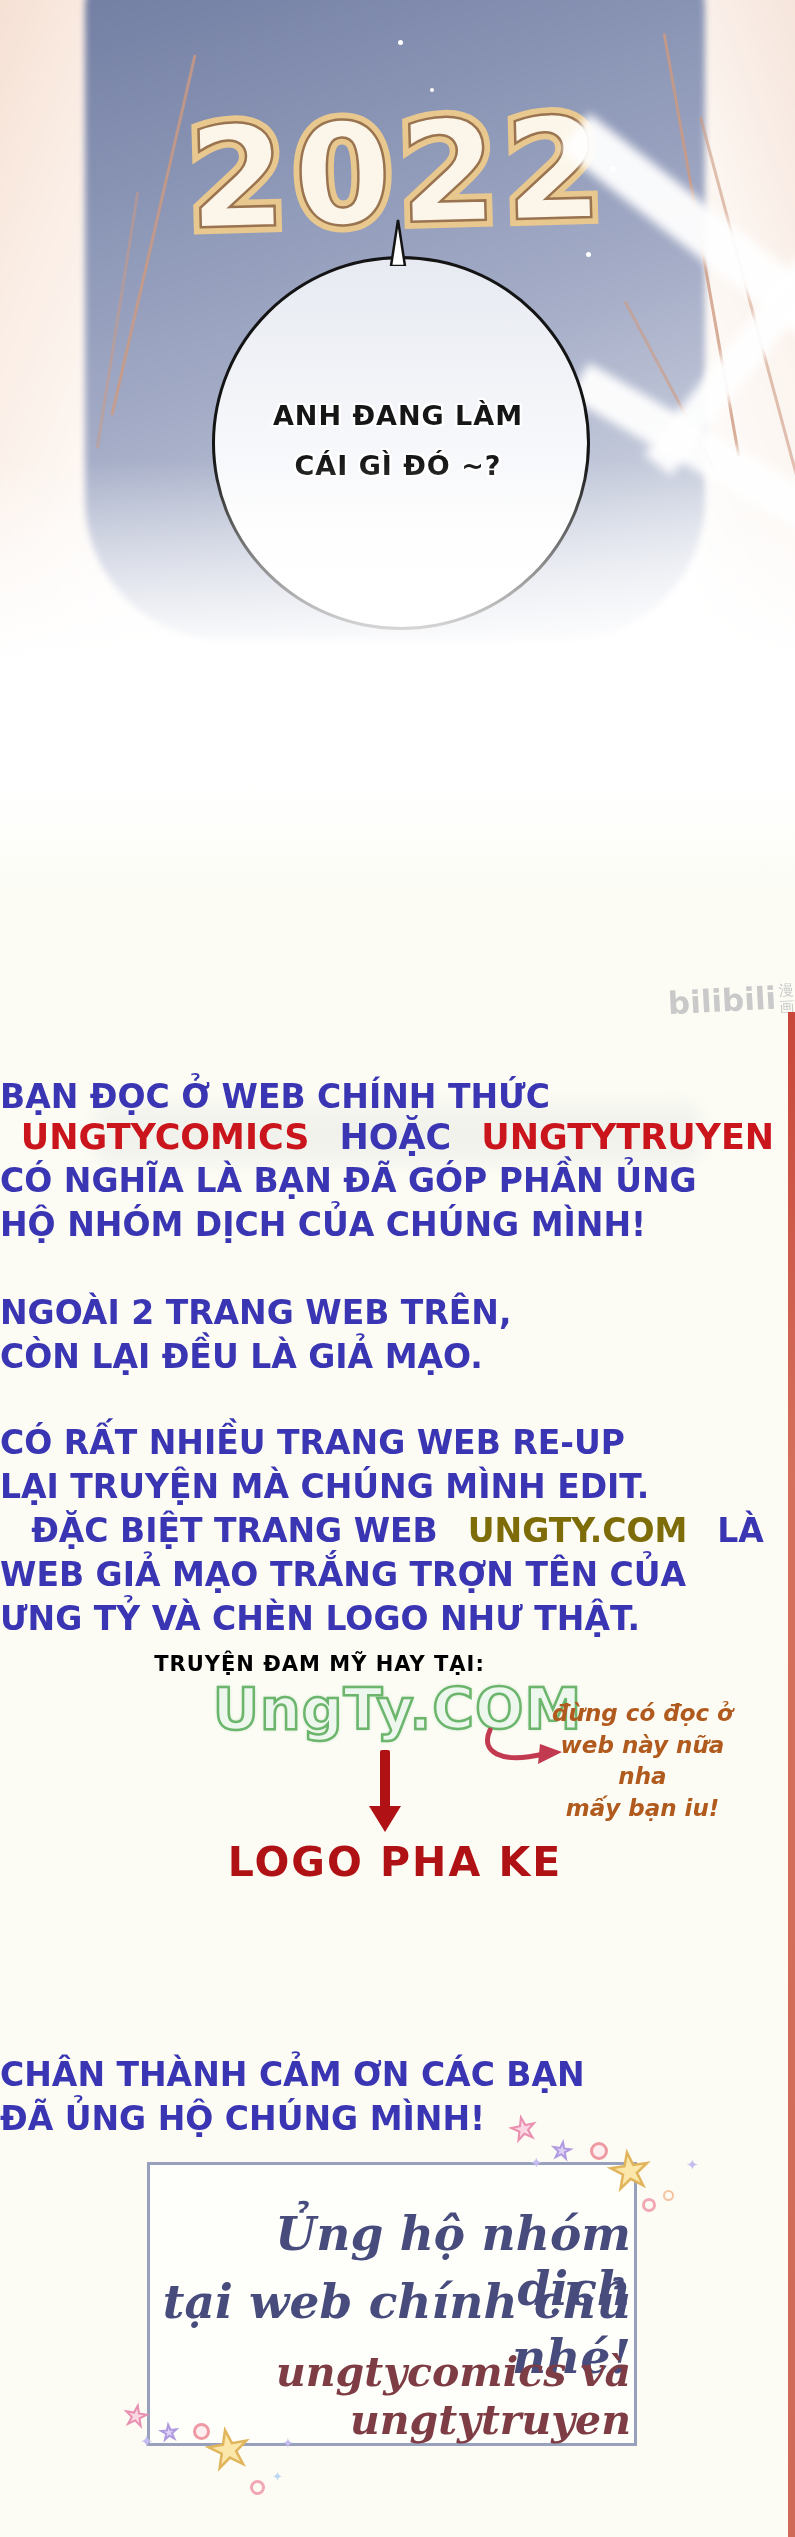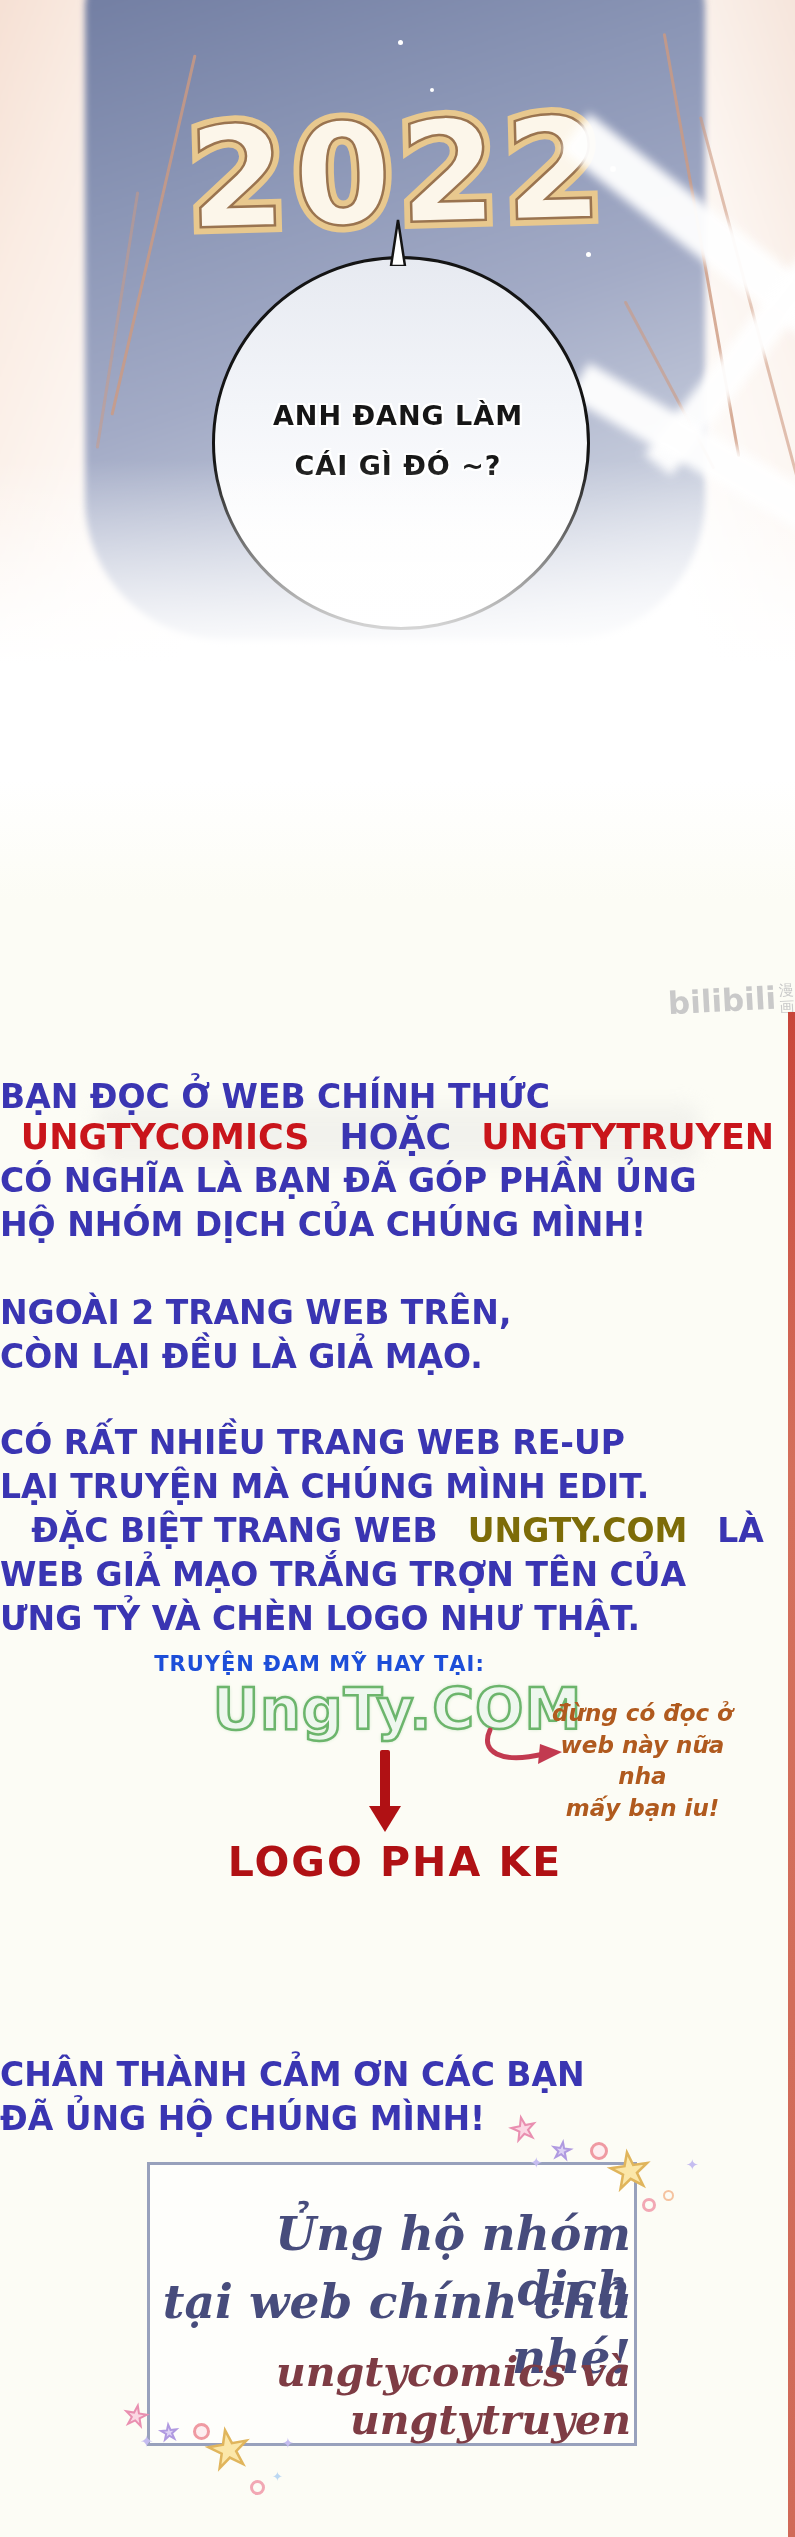--- a/index.html
+++ b/index.html
@@ -49,21 +49,21 @@
   
   .bl{position:absolute;left:0;width:795px;font-weight:bold;font-size:33px;
       color:#3a35b2;line-height:1.25;}
   .mix{display:flex;justify-content:center;gap:30px;align-items:baseline;}
   .red{color:#c9151b;}
   .olive{color:#7d6c08;}
   .wash{position:absolute;left:95px;top:1104px;width:605px;height:60px;background:#ebebe7;
       border-radius:14px;filter:blur(9px);opacity:.55;}
   
   .tagline{position:absolute;left:0;top:1652px;width:639px;text-align:center;font-weight:bold;
-      font-size:21px;letter-spacing:1px;color:#1d4ed8;text-shadow:0 0 1px #ffffff;}
+      font-size:21px;letter-spacing:1px;color:#000000;text-shadow:0 0 1px #ffffff;}
   .fake-site{position:absolute;left:0;top:1676px;width:795px;text-align:center;font-weight:bold;
       font-size:57px;color:#eef7ee;-webkit-text-stroke:2.5px #6cb56c;letter-spacing:1px;
       text-shadow:0 0 4px #b7dcb4;}
   .note{position:absolute;left:545px;top:1698px;width:195px;text-align:center;font-weight:bold;
       font-style:italic;font-size:23px;line-height:1.38;color:#b05a1e;}
   .down-arrow-shaft{position:absolute;left:380px;top:1750px;width:10px;height:60px;background:#b01114;border-radius:2px;}
   .down-arrow-head{position:absolute;left:369px;top:1806px;width:0;height:0;
       border-left:16px solid transparent;border-right:16px solid transparent;border-top:26px solid #b01114;}
   .caption{position:absolute;left:0;top:1838px;width:790px;text-align:center;font-weight:bold;
       font-size:41px;letter-spacing:2px;color:#b01114;}

